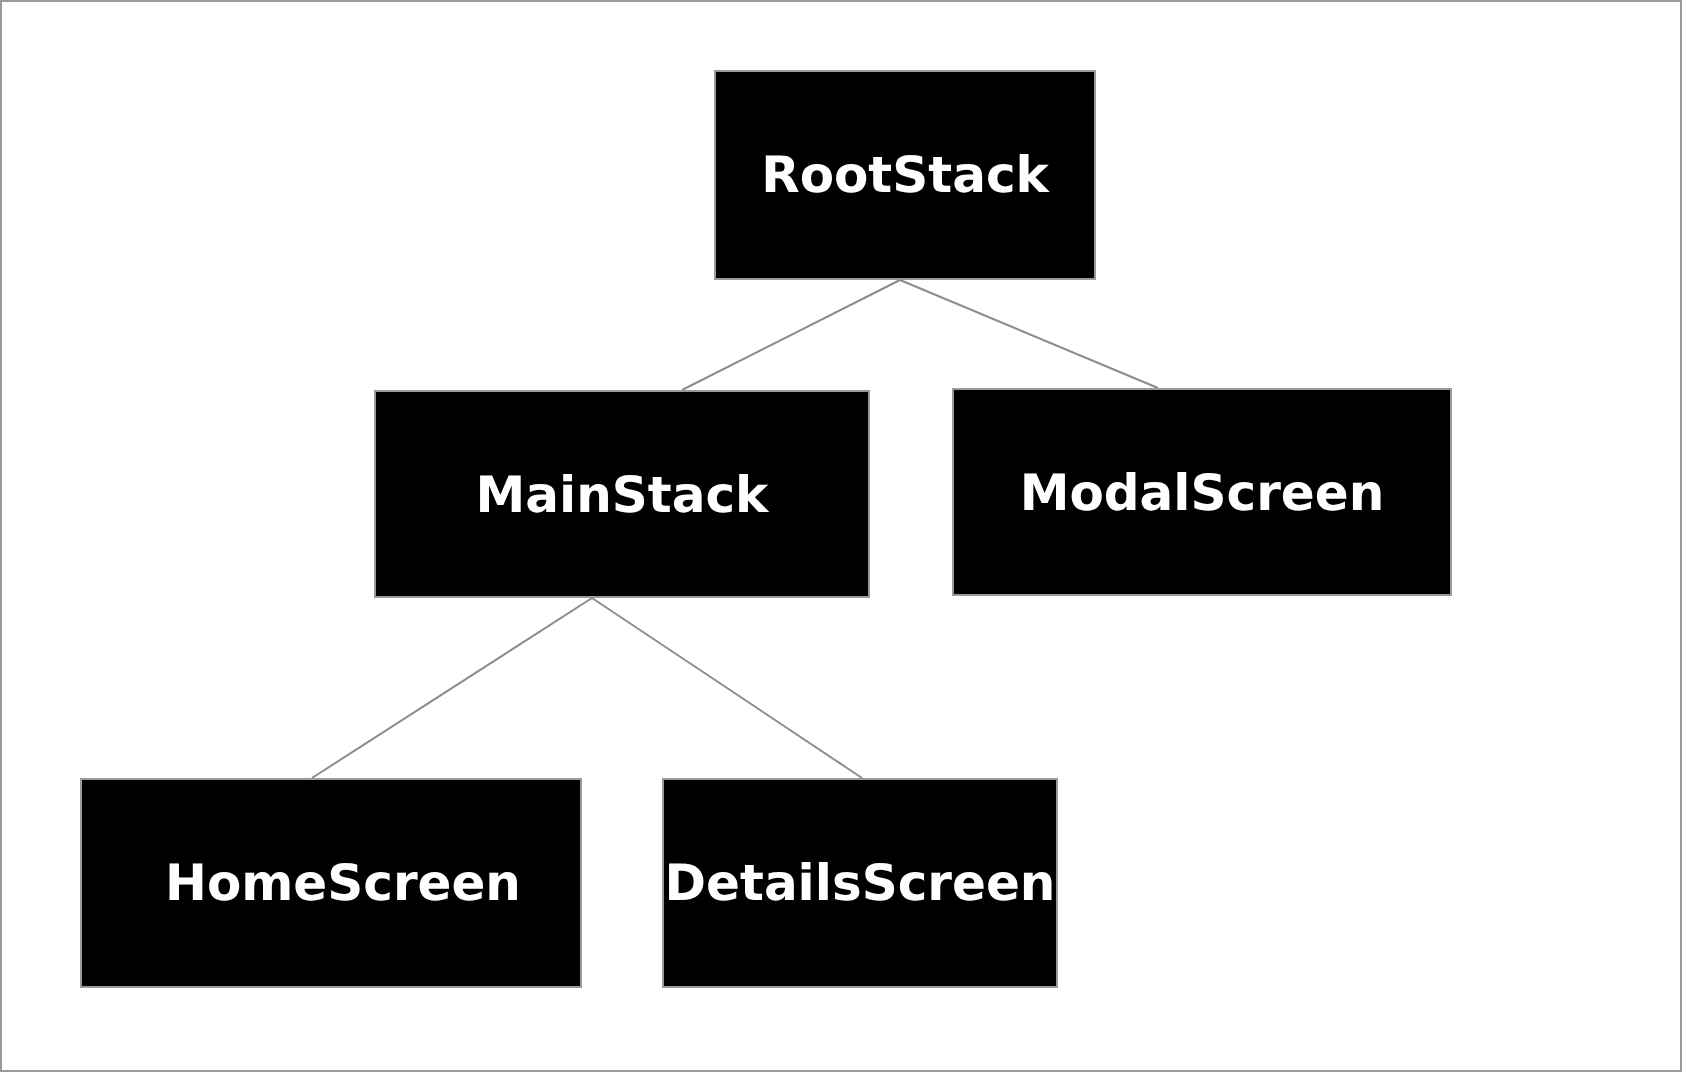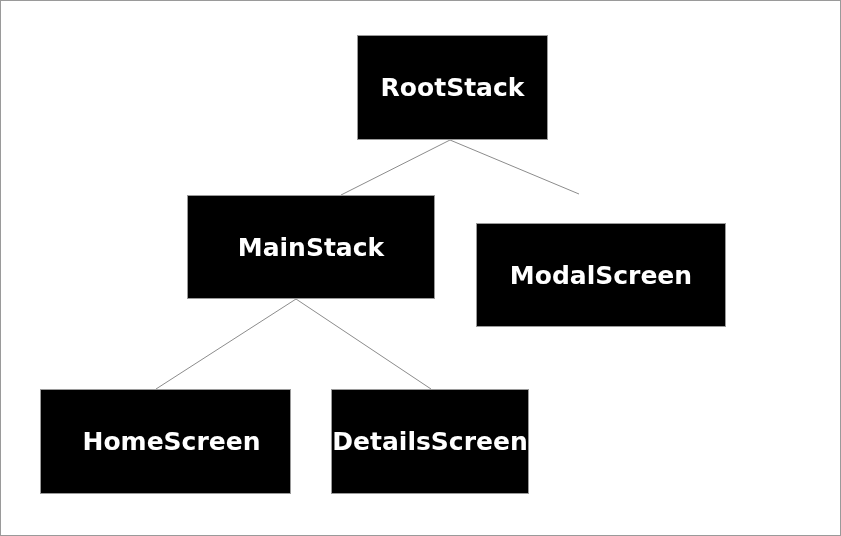--- a/index.html
+++ b/index.html
@@ -42,21 +42,21 @@
     font-family: "DejaVu Sans", sans-serif;
     font-weight: bold;
     font-size: 25px;
     line-height: 1;
     letter-spacing: 0px;
     white-space: nowrap;
   }
   
   #node-rootstack    { left: 356px; top:  34px; width: 191px; height: 105px; }
   #node-mainstack    { left: 186px; top: 194px; width: 248px; height: 104px; }
-  #node-modalscreen  { left: 475px; top: 193px; width: 250px; height: 104px; margin-top: 29px; }
+  #node-modalscreen  { left: 475px; top: 193px; width: 250px; height: 104px; }
   #node-homescreen   { left:  39px; top: 388px; width: 251px; height: 105px; padding-left: 12px; }
   #node-detailsscreen{ left: 330px; top: 388px; width: 198px; height: 105px; }
 </style>
 </head>
 <body>
 
 <div id="canvas">
 
   <svg id="edges" viewBox="0 0 841 536" xmlns="http://www.w3.org/2000/svg">
     <line x1="449" y1="139" x2="340" y2="194" stroke="#8c8c8c" stroke-width="1"></line>

